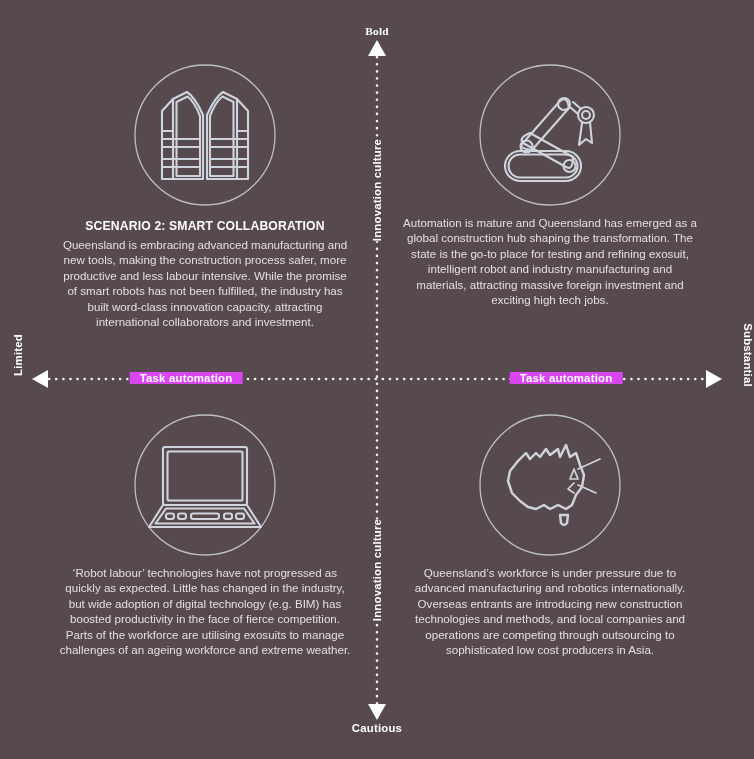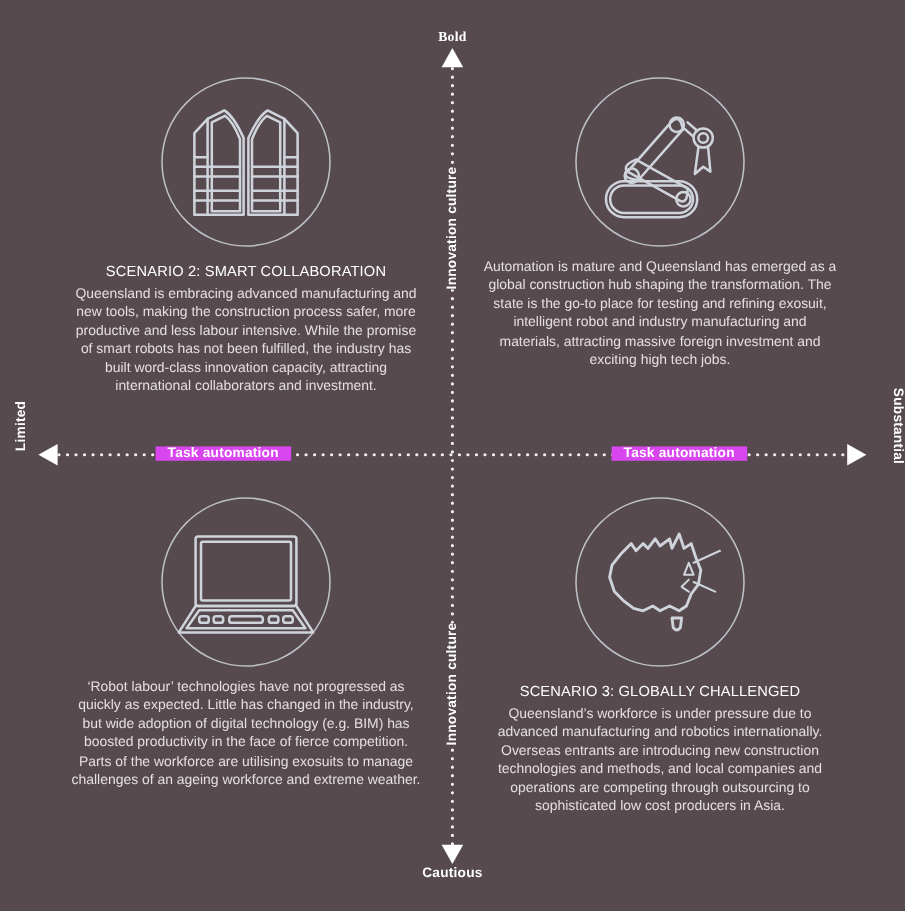--- a/index.html
+++ b/index.html
@@ -34,21 +34,21 @@
   .icon-wrap {
     width: 300px;
     height: 160px;
     display: flex;
     align-items: center;
     justify-content: center;
   }
 
   .q-title {
     font-size: 12.2px;
-    font-weight: normal;
+    font-weight: bold;
     color: #ffffff;
     letter-spacing: 0.15px;
     margin-top: 4px;
     margin-bottom: 4px;
     white-space: nowrap;
   }
 
   .q-body {
     font-size: 11.6px;
     line-height: 1.33;
@@ -236,15 +236,14 @@
 
         <path d="M86 106 L94 106 L93 114 Q90 118 87 114 Z"></path>
 
         <path d="M104 60 L126 50" stroke-width="1.7"></path>
         <path d="M104 76 L122 84" stroke-width="1.7"></path>
         <path d="M100 60 L96 70 L104 70 Z" stroke-width="1.7"></path>
         <path d="M100 74 L94 80 L100 84" stroke-width="1.7"></path>
       </g>
     </svg>
   </div>
-  <div class="q-title">SCENARIO 3: GLOBALLY CHALLENGED</div>
   <div class="q-body">Queensland’s workforce is under pressure due to advanced manufacturing and robotics internationally. Overseas entrants are introducing new construction technologies and methods, and local companies and operations are competing through outsourcing to sophisticated low cost producers in Asia.</div>
 </div>
 
 </body></html>

